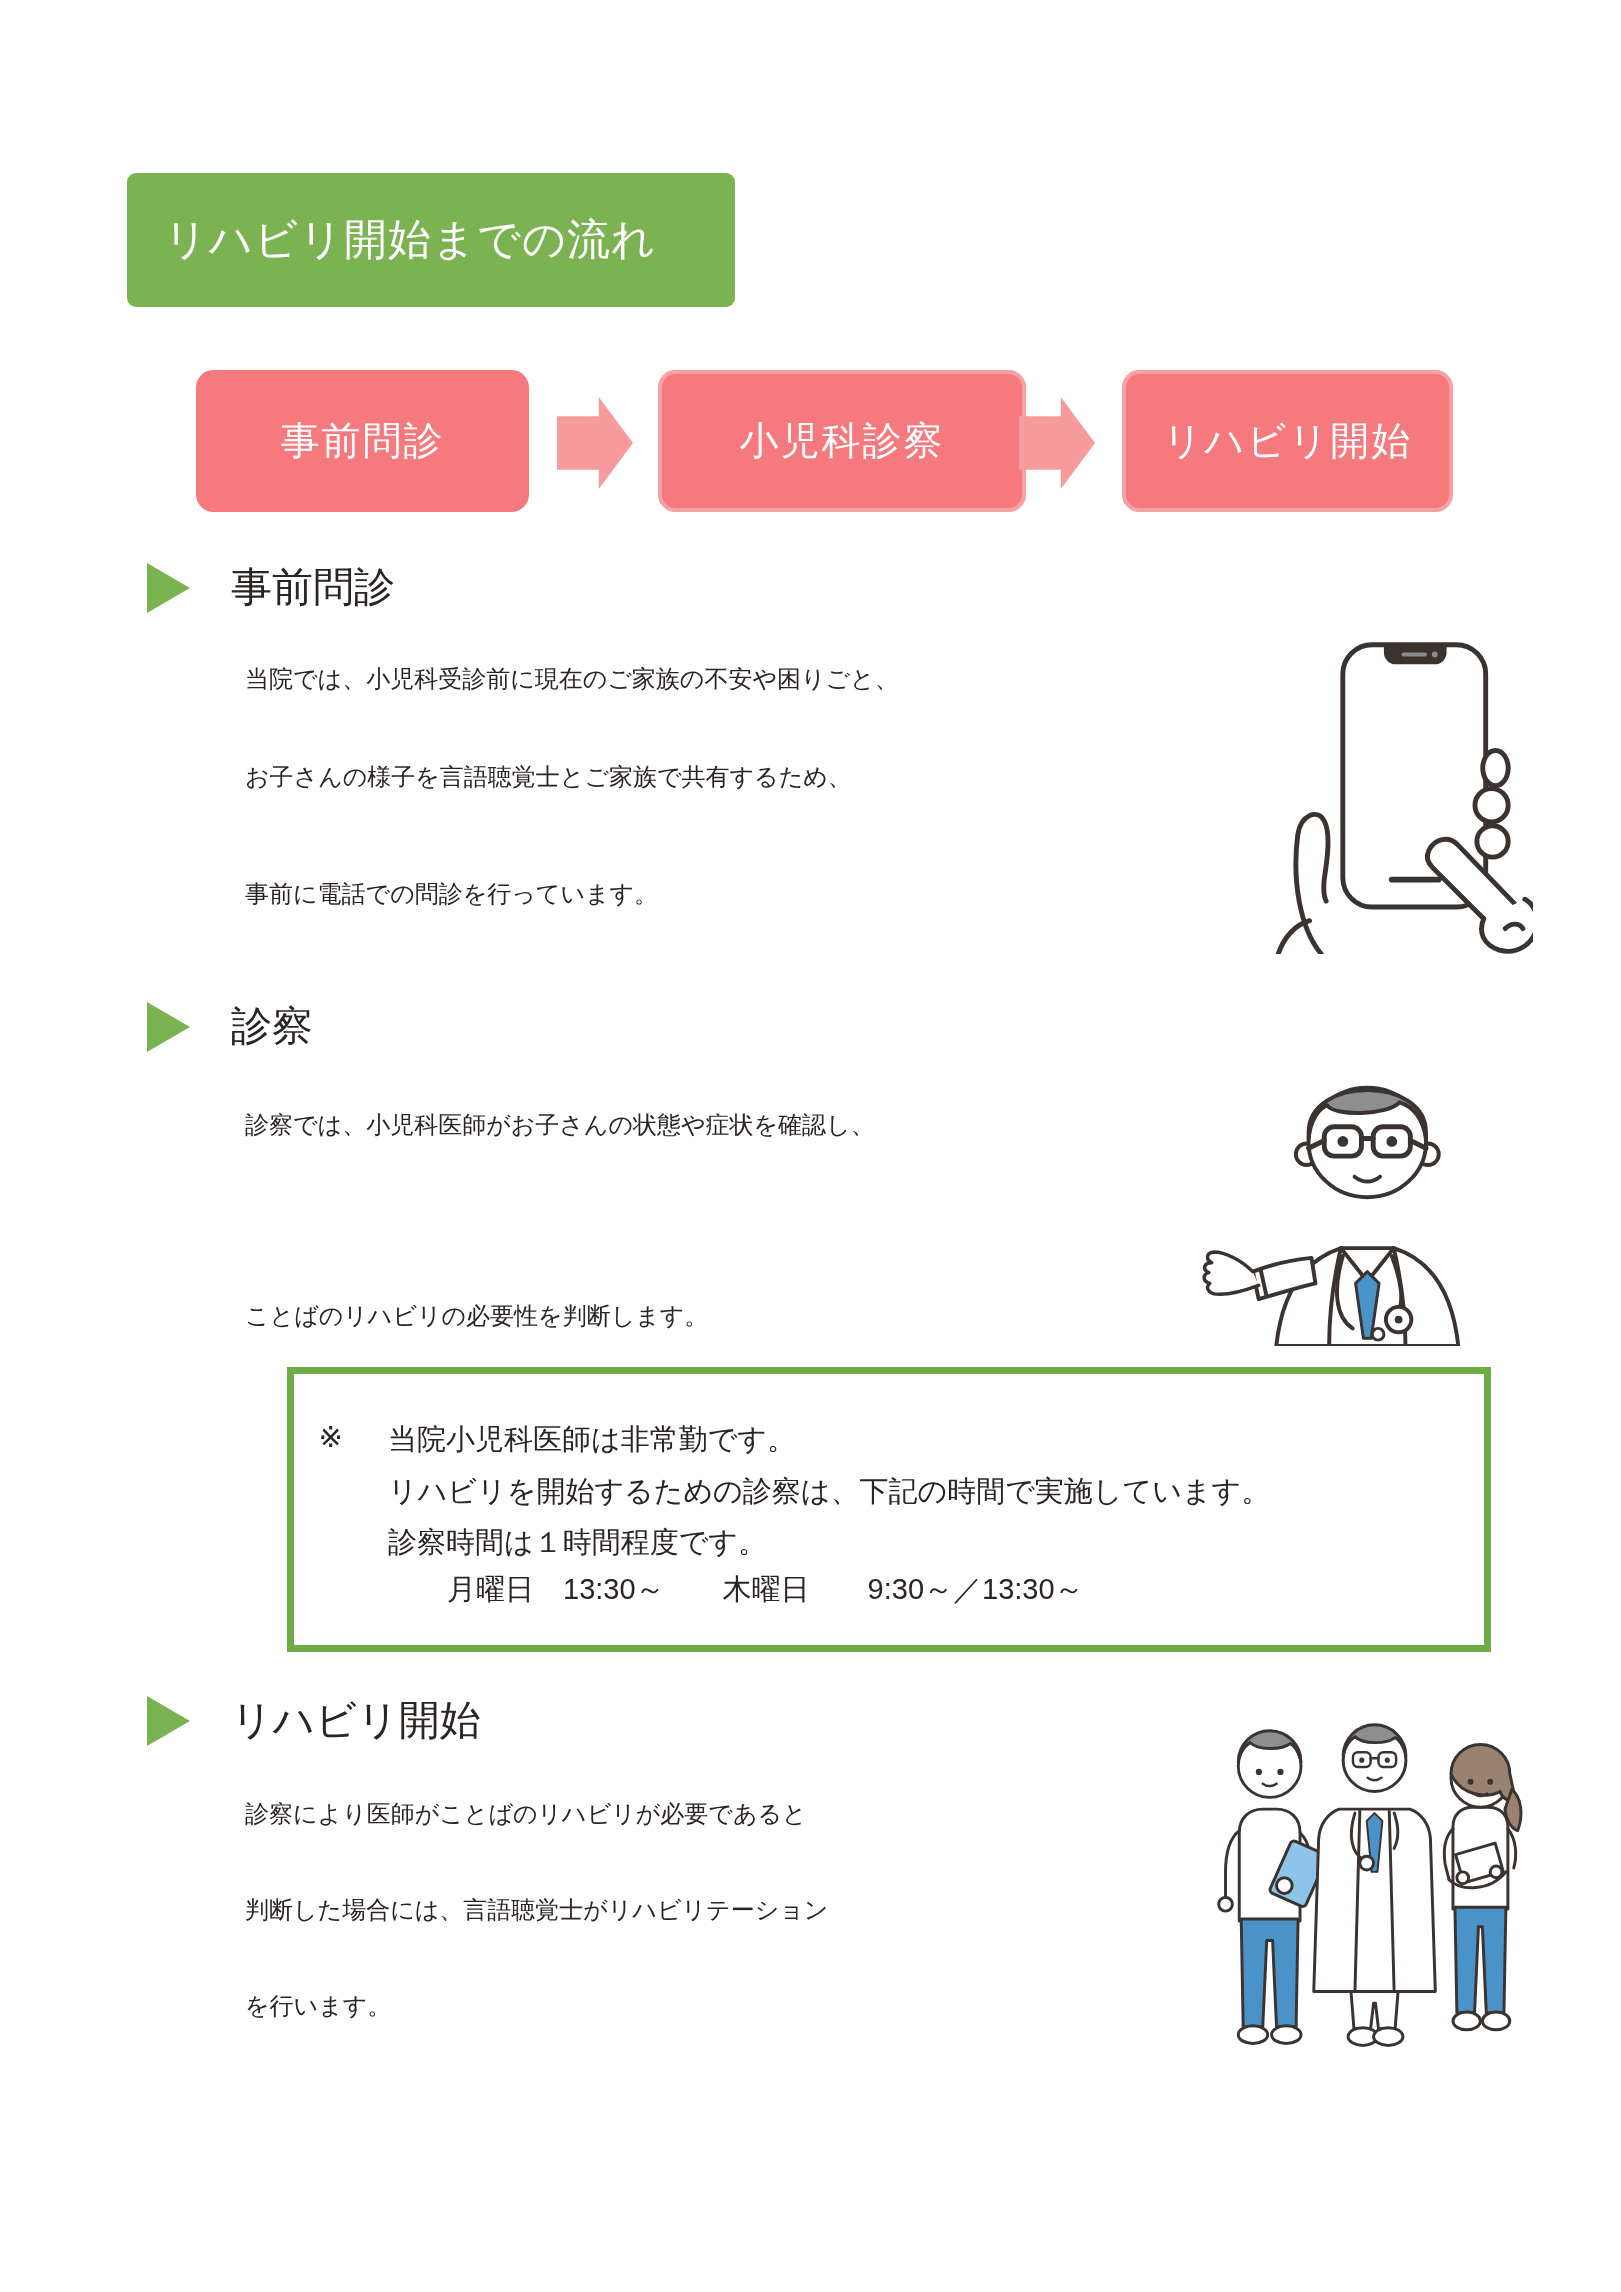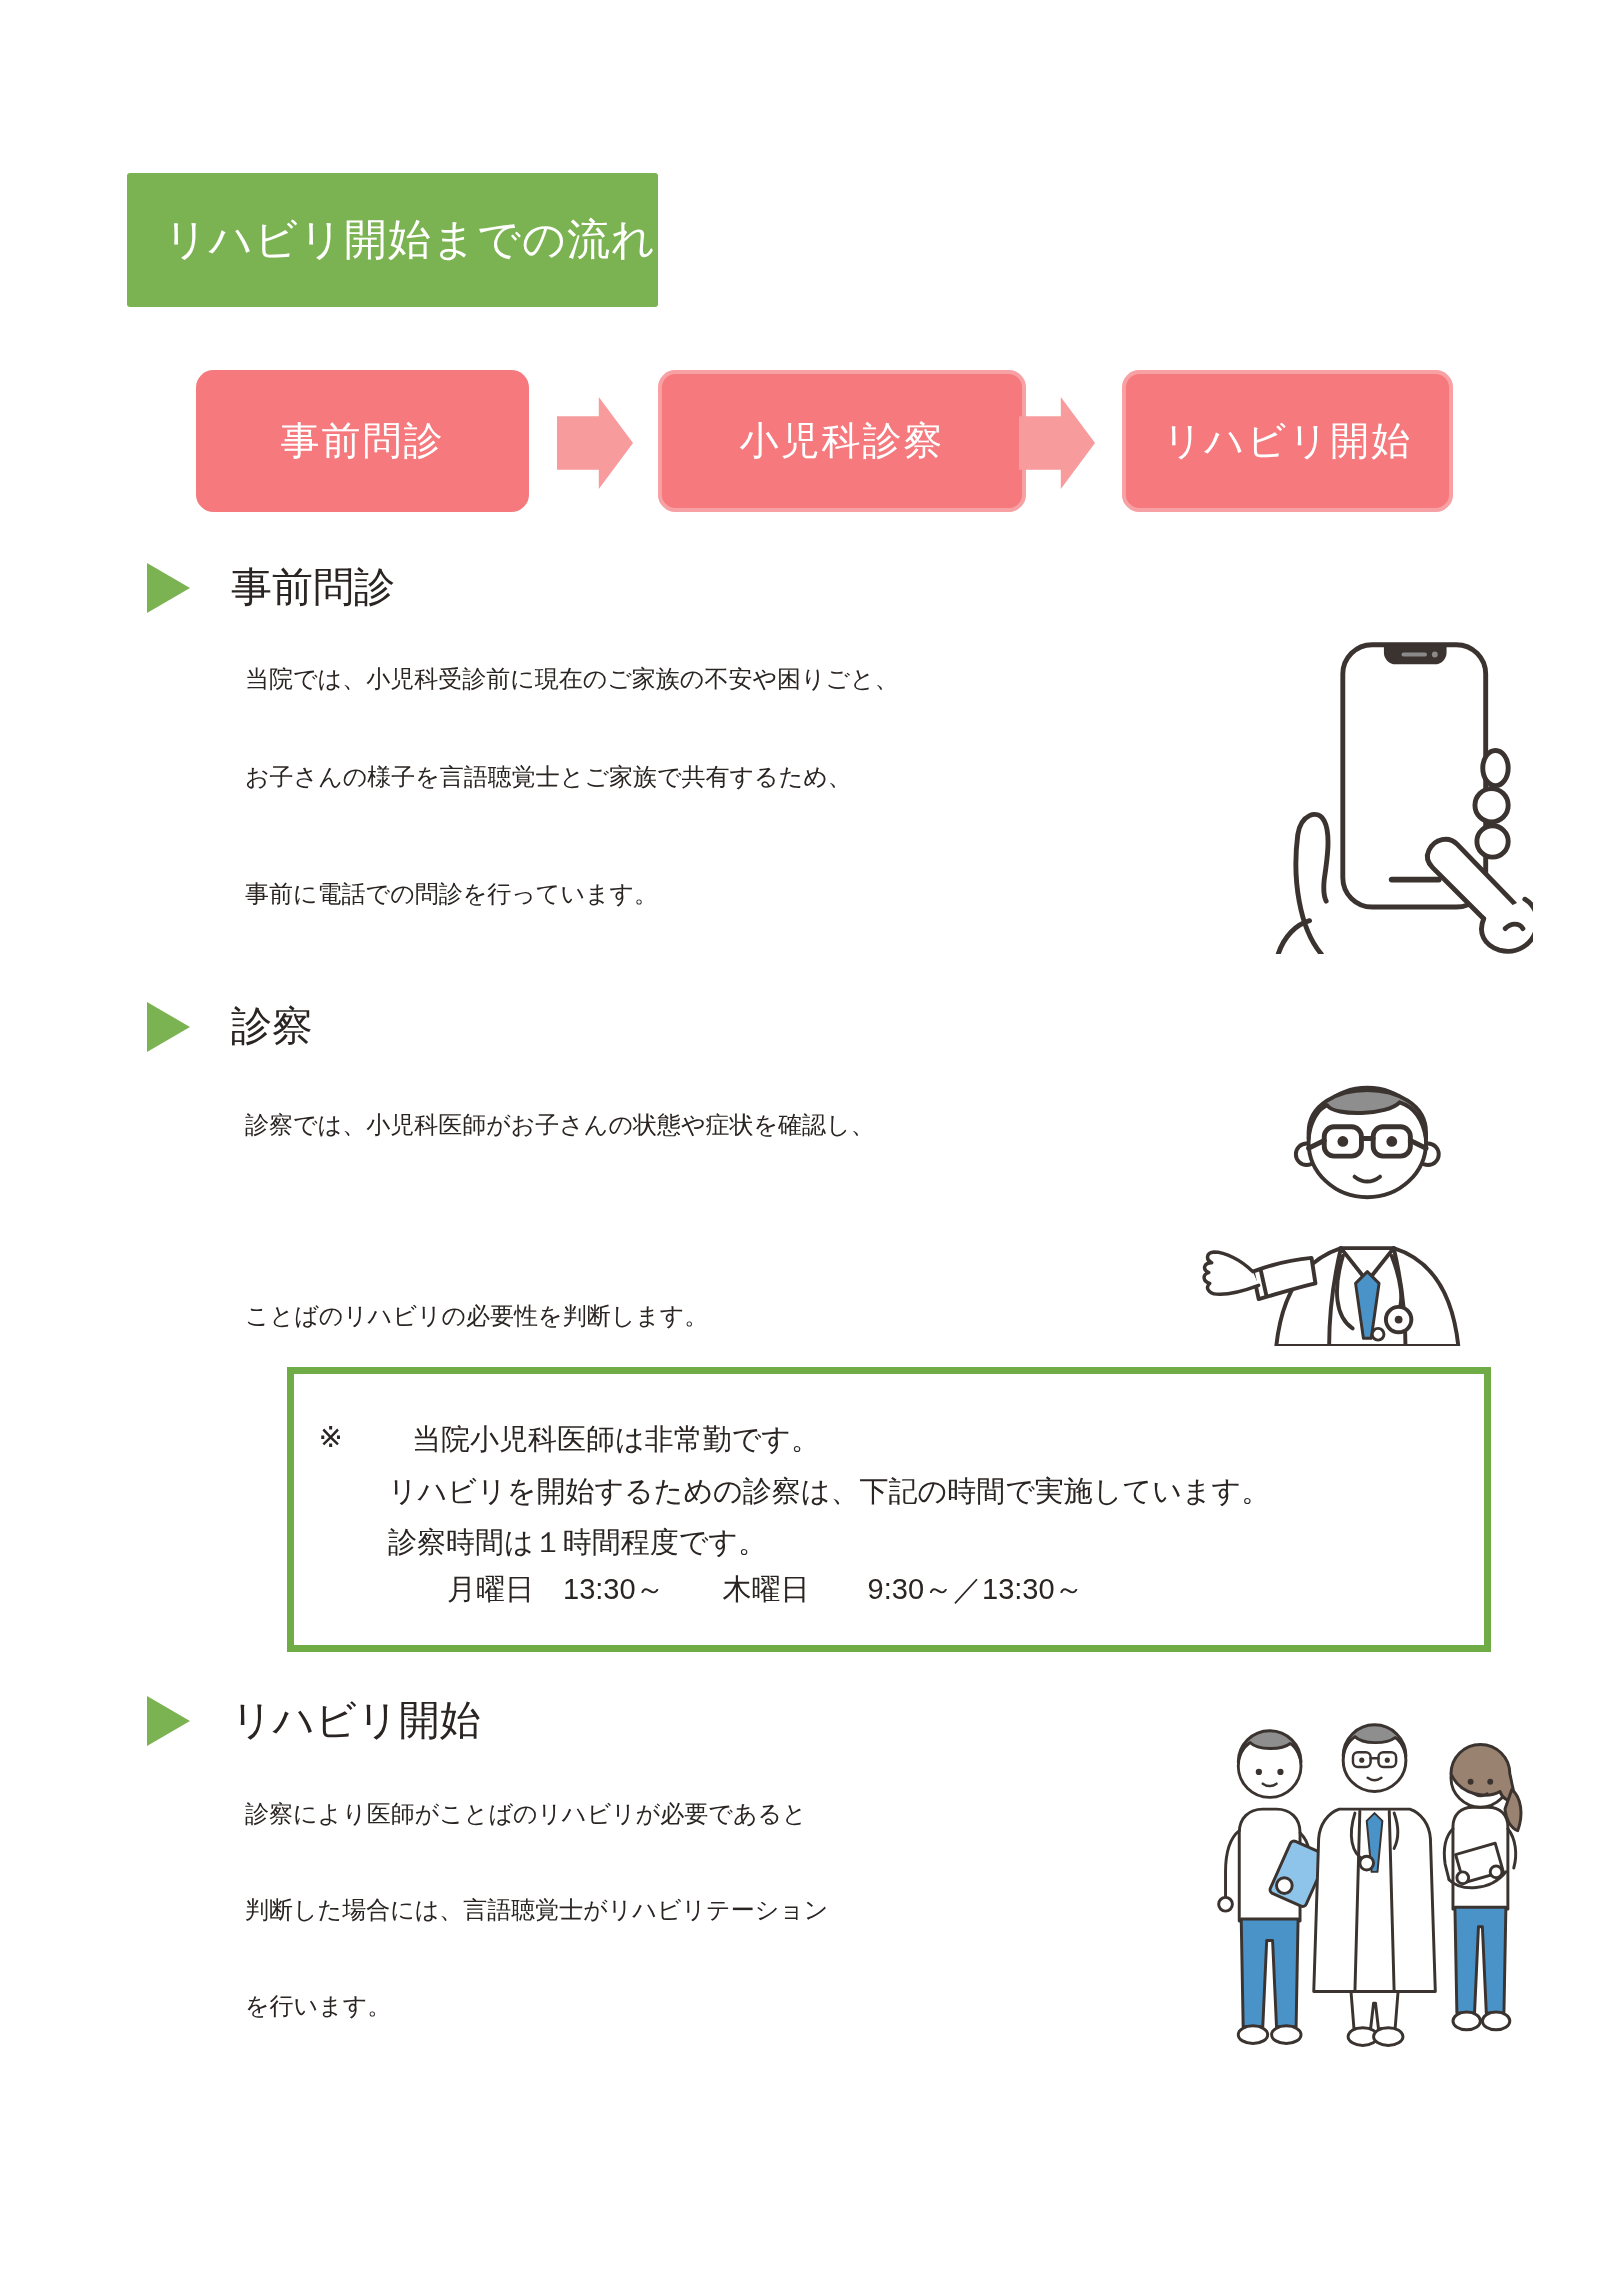--- a/index.html
+++ b/index.html
@@ -1,21 +1,21 @@
 <!DOCTYPE html>
 <html lang="ja"><head>
 <meta charset="utf-8">
 <style>
   html,body{margin:0;padding:0;background:#ffffff;}
   body{font-family:"Liberation Sans","DejaVu Sans",sans-serif;color:#2a2422;}
   .page{position:relative;width:1621px;height:2293px;background:#fff;overflow:hidden;}
 
   
-  .title-box{position:absolute;left:127px;top:173px;width:531px;height:134px;
-    background:#7CB352;border-radius:3px;display:flex;align-items:center;
+  .title-box{position:absolute;left:127px;top:173px;width:608px;height:134px;
+    background:#7CB352;border-radius:9px;display:flex;align-items:center;
     padding-left:37px;box-sizing:border-box;}
   .title-box span{color:#fff;font-size:43px;letter-spacing:1px;}
 
   
   .step{position:absolute;top:370px;height:142px;background:#F5797D;border-radius:17.6px;
     display:flex;align-items:center;justify-content:center;color:#fff;font-size:39px;
     letter-spacing:2px;}
   .step-1{left:196px;width:333px;}
   .step-2{left:658px;width:368px;box-shadow:inset 0 0 0 3.9px rgba(255,255,255,0.30);}
   .step-3{left:1122px;width:331px;box-shadow:inset 0 0 0 3.9px rgba(255,255,255,0.30);}
@@ -36,21 +36,21 @@
   .body-text{position:absolute;left:245px;font-size:24px;color:#2a2422;white-space:nowrap;}
   .s1l1{top:663px;} .s1l2{top:761px;} .s1l3{top:857px;margin-top:21px;}
   .s2l1{top:1109px;} .s2l2{top:1205px;} .s2l3{top:1300px;}
   .s3l1{top:1798px;} .s3l2{top:1894px;text-align:center;} .s3l3{top:1990px;}
 
   
   .note-box{position:absolute;left:287px;top:1367px;width:1204px;height:285px;
     border:7.8px solid #6FAC46;box-sizing:border-box;background:#fff;}
   .note-line{position:absolute;font-size:29px;color:#2a2422;white-space:pre;}
   .note-marker{left:24.5px;top:46px;}
-  .nl1{left:94px;top:46px;margin-left:24px;}
+  .nl1{left:94px;top:46px;}
   .nl2{left:94px;top:98px;}
   .nl3{left:94px;top:149px;}
   .nl-sched{left:153px;top:196px;}
 
   
   .illus{position:absolute;}
   .illus-phone{left:1227px;top:633px;width:306px;height:321px;}
   .illus-doctor{left:1196px;top:1025px;width:325px;height:321px;}
   .illus-team{left:1196px;top:1717px;width:361px;height:349px;}
   .illus svg{width:100%;height:100%;display:block;}

